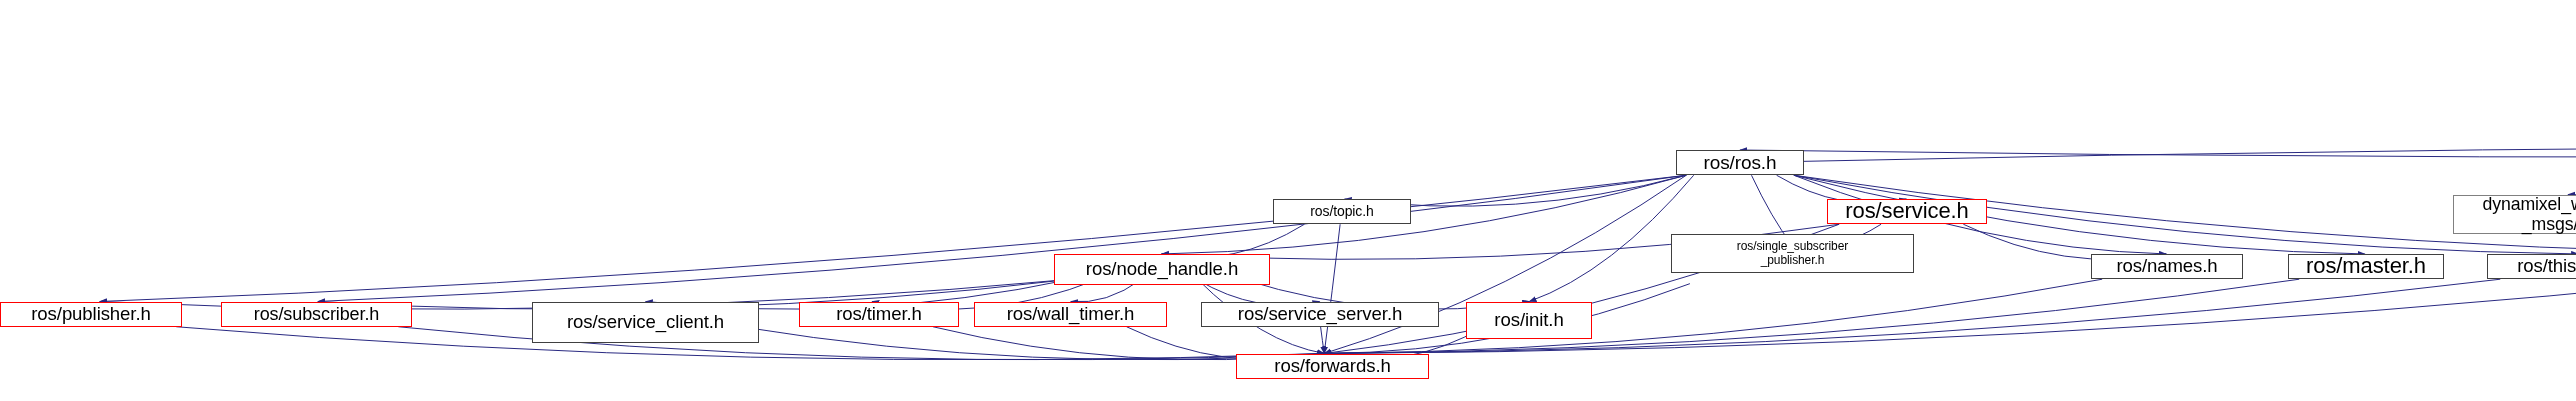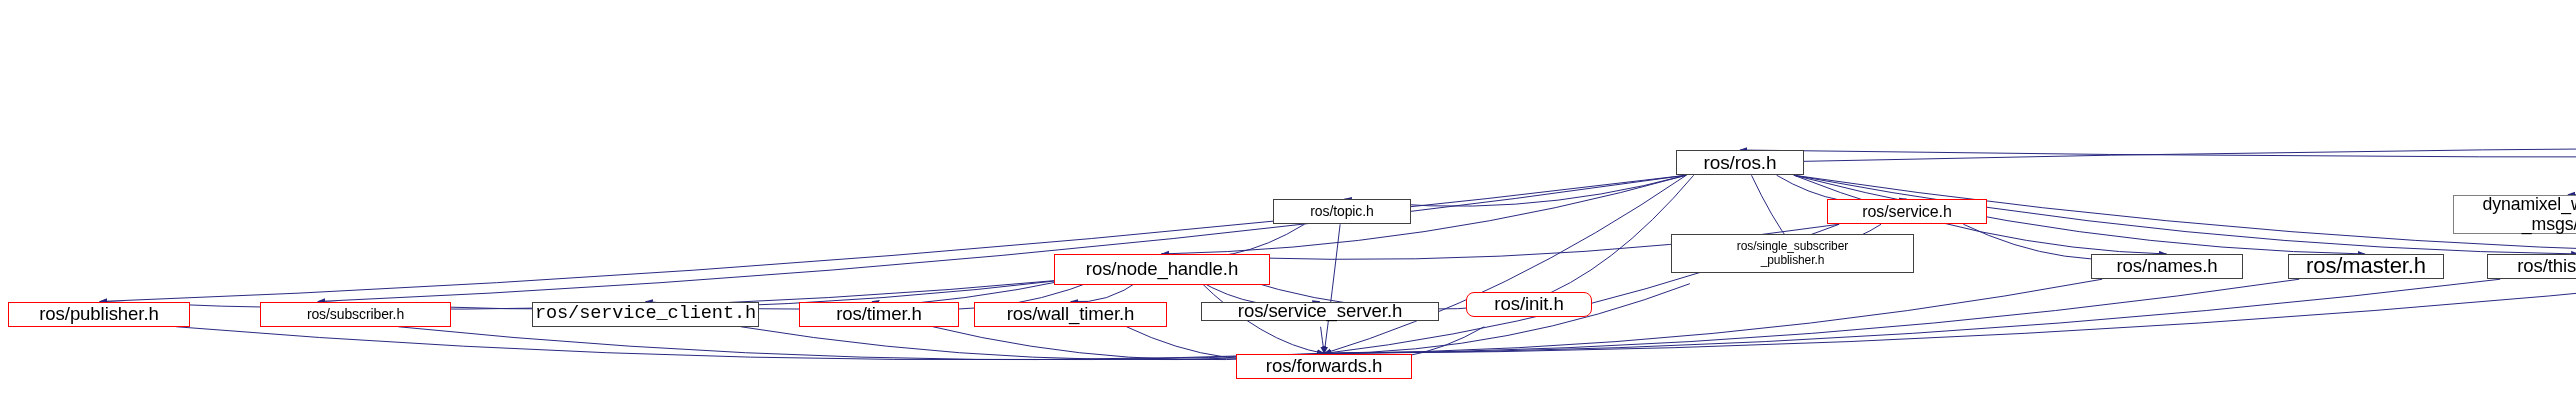--- a/index.html
+++ b/index.html
@@ -98,32 +98,32 @@
         <path d="M3394.68,451.2 Q2766.09,566.1999999999999 2137.5,571.1999999999999" fill="none" stroke="#26267f" stroke-width="1.6" marker-end="url(#arrow)"></path>
         <path d="M3713.16,451.2 Q2925.33,566.1999999999999 2137.5,571.1999999999999" fill="none" stroke="#26267f" stroke-width="1.6" marker-end="url(#arrow)"></path>
         <path d="M4038,451.2 Q3087.75,566.1999999999999 2137.5,571.1999999999999" fill="none" stroke="#26267f" stroke-width="1.6" marker-end="url(#arrow)"></path>
         <path d="M4399.68,451.2 Q3268.59,566.1999999999999 2137.5,571.1999999999999" fill="none" stroke="#26267f" stroke-width="1.6" marker-end="url(#arrow)"></path>
         <path d="M2728.44,458.4 Q2432.9700000000003,569.8 2137.5,571.1999999999999" fill="none" stroke="#26267f" stroke-width="1.6" marker-end="url(#arrow)"></path>
       </g>
   </svg>
   <div id="node-layer">
       <div class="node dark" style="left: 1676px; top: 150px; width: 128px; height: 25px; font-size: 19px;">ros/ros.h</div>
       <div class="node dark" style="left: 1273px; top: 199px; width: 138px; height: 25px; font-size: 14px;">ros/topic.h</div>
-      <div class="node red" style="left: 1827px; top: 199px; width: 160px; height: 25px; font-size: 16px;">ros/service.h</div>
+      <div class="node red" style="left: 1827px; top: 199px; width: 160px; height: 25px; font-size: 22px;">ros/service.h</div>
       <div class="node grey" style="left: 2453px; top: 195px; width: 232px; height: 39px; font-size: 17.7px;">dynamixel_workbench
 _msgs/AX.h</div>
       <div class="node red" style="left: 1054px; top: 254px; width: 216px; height: 31px; font-size: 18.6px;">ros/node_handle.h</div>
       <div class="node dark" style="left: 1671px; top: 234px; width: 243px; height: 39px; font-size: 12px;">ros/single_subscriber
 _publisher.h</div>
       <div class="node dark" style="left: 2091px; top: 254px; width: 152px; height: 25px; font-size: 18.6px;">ros/names.h</div>
       <div class="node dark" style="left: 2288px; top: 254px; width: 156px; height: 25px; font-size: 22px;">ros/master.h</div>
       <div class="node dark" style="left: 2487px; top: 254px; width: 186px; height: 25px; font-size: 18.6px;">ros/this_node.h</div>
-      <div class="node red" style="left: 8px; top: 302px; width: 182px; height: 25px; font-size: 18.6px;">ros/publisher.h</div>
-      <div class="node red" style="left: 221px; top: 302px; width: 191px; height: 25px; font-size: 14px; margin-left: 39px;">ros/subscriber.h</div>
-      <div class="node dark" style="left: 532px; top: 302px; width: 227px; height: 25px; font-size: 18.6px; font-family: Liberation Mono, monospace;">ros/service_client.h</div>
+      <div class="node red" style="left: 0; top: 302px; width: 182px; height: 25px; font-size: 18.6px;">ros/publisher.h</div>
+      <div class="node red" style="left: 221px; top: 302px; width: 191px; height: 25px; font-size: 18px;">ros/subscriber.h</div>
+      <div class="node dark" style="left: 532px; top: 302px; width: 227px; height: 41px; font-size: 18.6px;">ros/service_client.h</div>
       <div class="node red" style="left: 799px; top: 302px; width: 160px; height: 25px; font-size: 18.6px;">ros/timer.h</div>
       <div class="node red" style="left: 974px; top: 302px; width: 193px; height: 25px; font-size: 18.6px;">ros/wall_timer.h</div>
-      <div class="node dark" style="left: 1201px; top: 302px; width: 238px; height: 19px; font-size: 18.6px;">ros/service_server.h</div>
-      <div class="node red" style="left: 1466px; top: 292px; width: 126px; height: 25px; font-size: 18.6px; border-radius: 8px;">ros/init.h</div>
-      <div class="node red" style="left: 1236px; top: 354px; width: 176px; height: 25px; font-size: 18.6px;">ros/forwards.h</div>
+      <div class="node dark" style="left: 1201px; top: 302px; width: 238px; height: 25px; font-size: 18.6px;">ros/service_server.h</div>
+      <div class="node red" style="left: 1466px; top: 302px; width: 126px; height: 37px; font-size: 18.6px;">ros/init.h</div>
+      <div class="node red" style="left: 1236px; top: 354px; width: 193px; height: 25px; font-size: 18.6px;">ros/forwards.h</div>
     </div>
 </div>
 
 
 </body></html>

